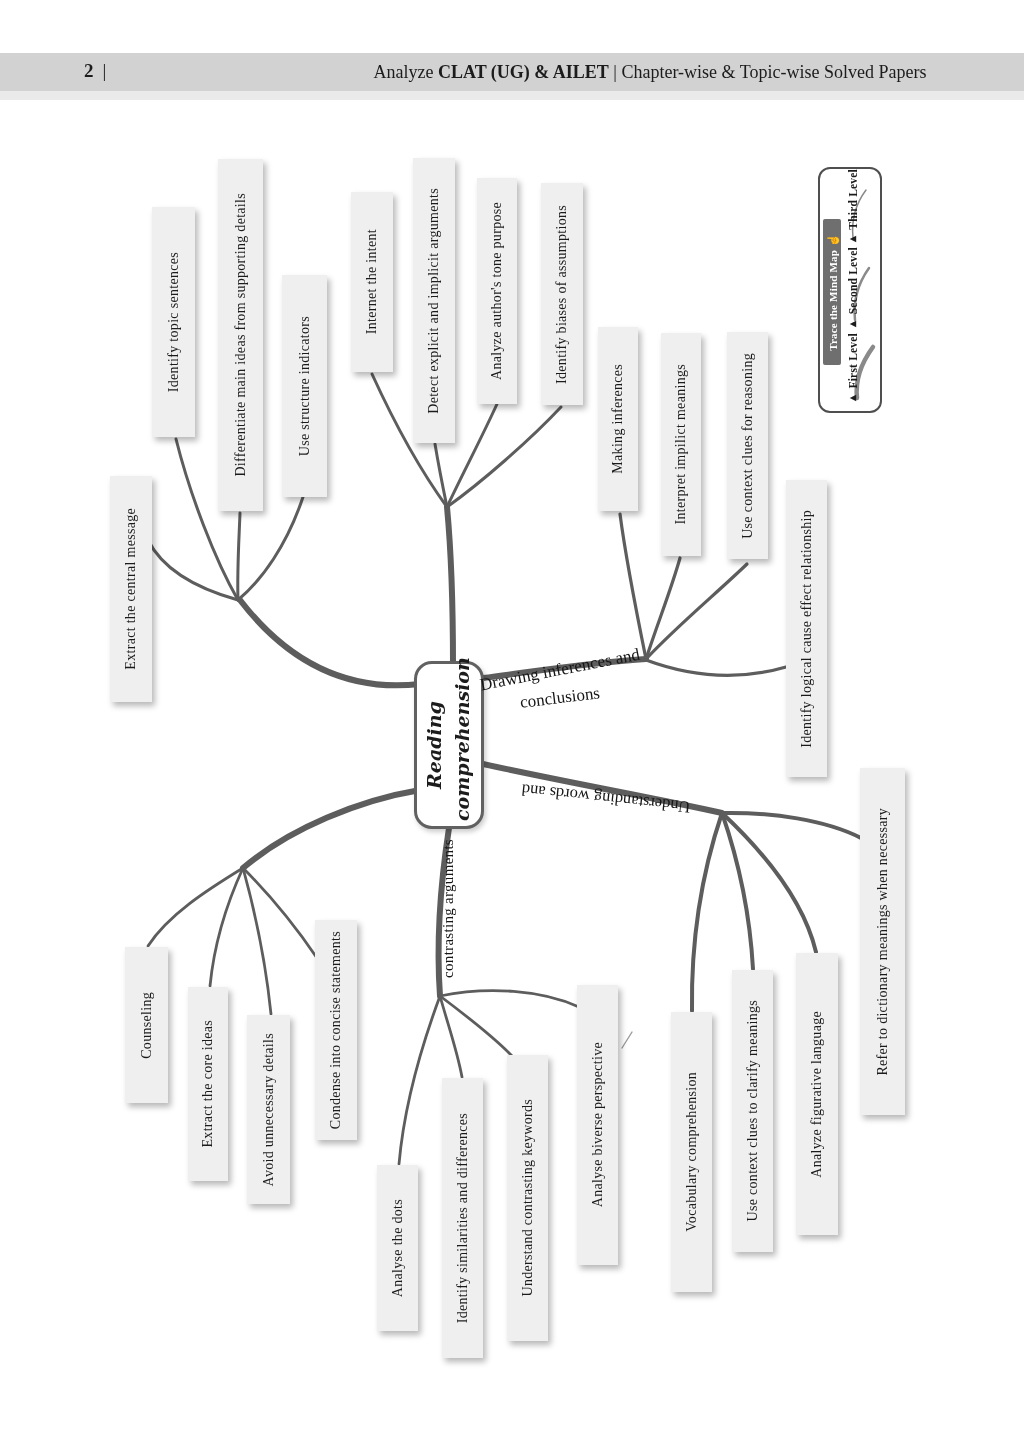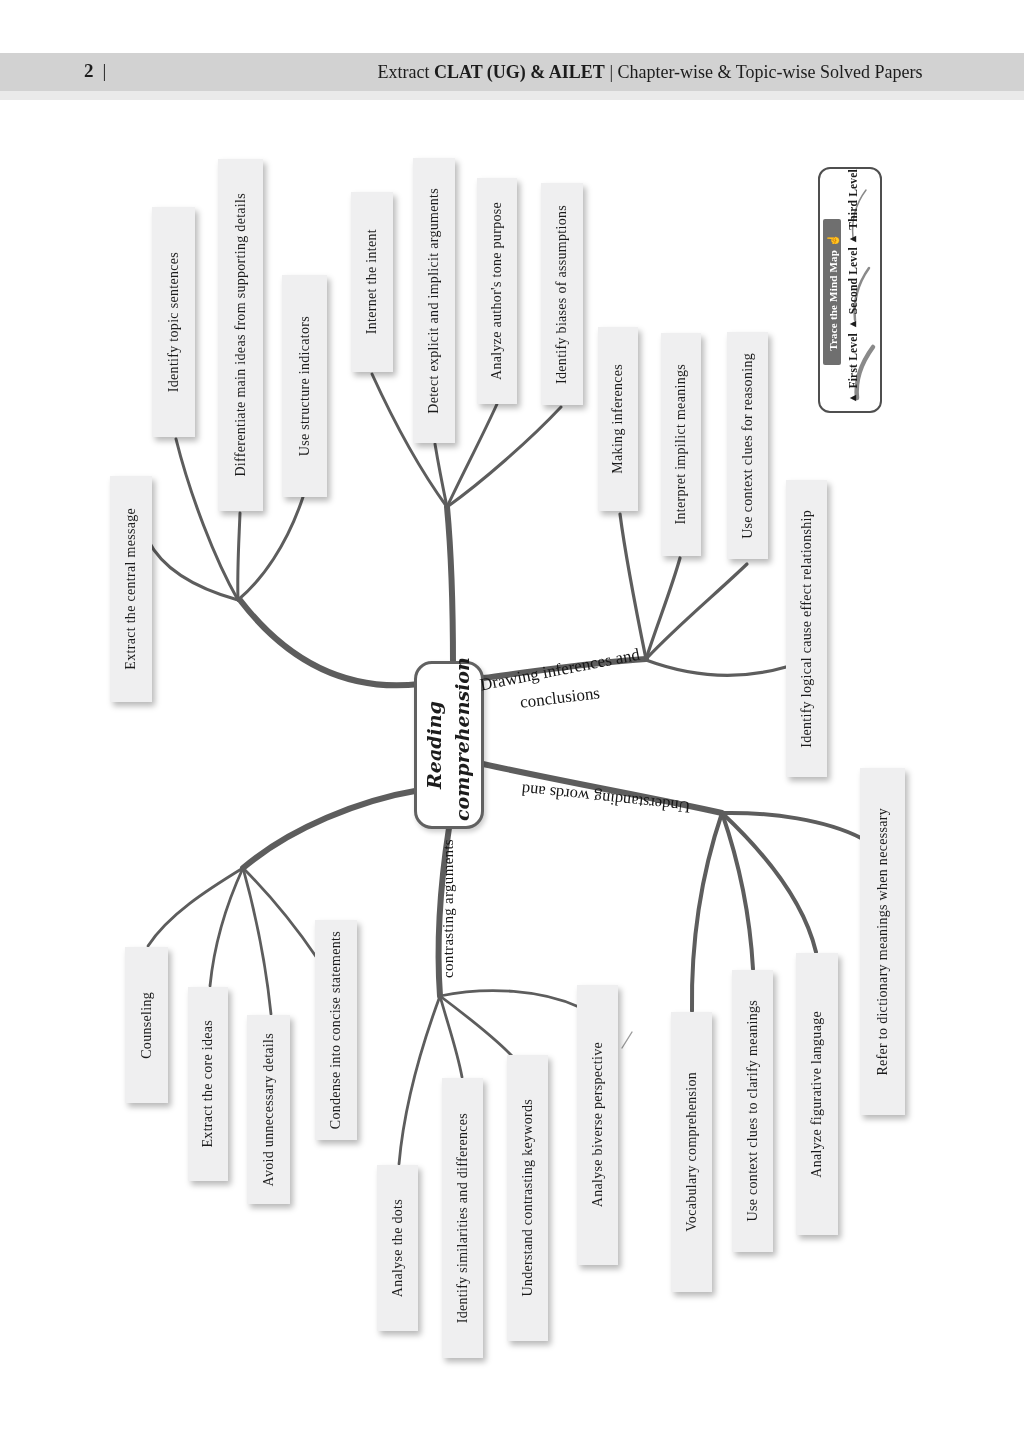--- a/index.html
+++ b/index.html
@@ -50,21 +50,21 @@
   .legend svg { position:absolute; left:0; top:0; }
 </style>
 </head>
 <body>
 
 <div class="page">
 
   <div class="header-band"></div>
   <div class="header-underband"></div>
   <div class="page-num"><b>2</b><span class="bar">|</span></div>
-  <div class="book-title"><span>Extract</span> <b>CLAT (UG) &amp; AILET</b> <span>| Chapter-wise &amp; Topic-wise Solved Papers</span></div>
+  <div class="book-title"><span>Analyze</span> <b>CLAT (UG) &amp; AILET</b> <span>| Chapter-wise &amp; Topic-wise Solved Papers</span></div>
 
   <svg class="links" width="1024" height="1440" viewBox="0 0 1024 1440">
     <g fill="none" stroke="#5d5d5d" stroke-linecap="round">
 
       <g stroke-width="6">
         <path d="M 240,600 C 290,665 350,692 420,684"></path>
         <path d="M 447,507 C 452,560 453,615 453,665"></path>
         <path d="M 483,678 C 545,670 595,662 646,659"></path>
         <path d="M 420,790 C 360,800 290,828 243,868"></path>
         <path d="M 449,828 C 441,880 436,940 440,996"></path>

